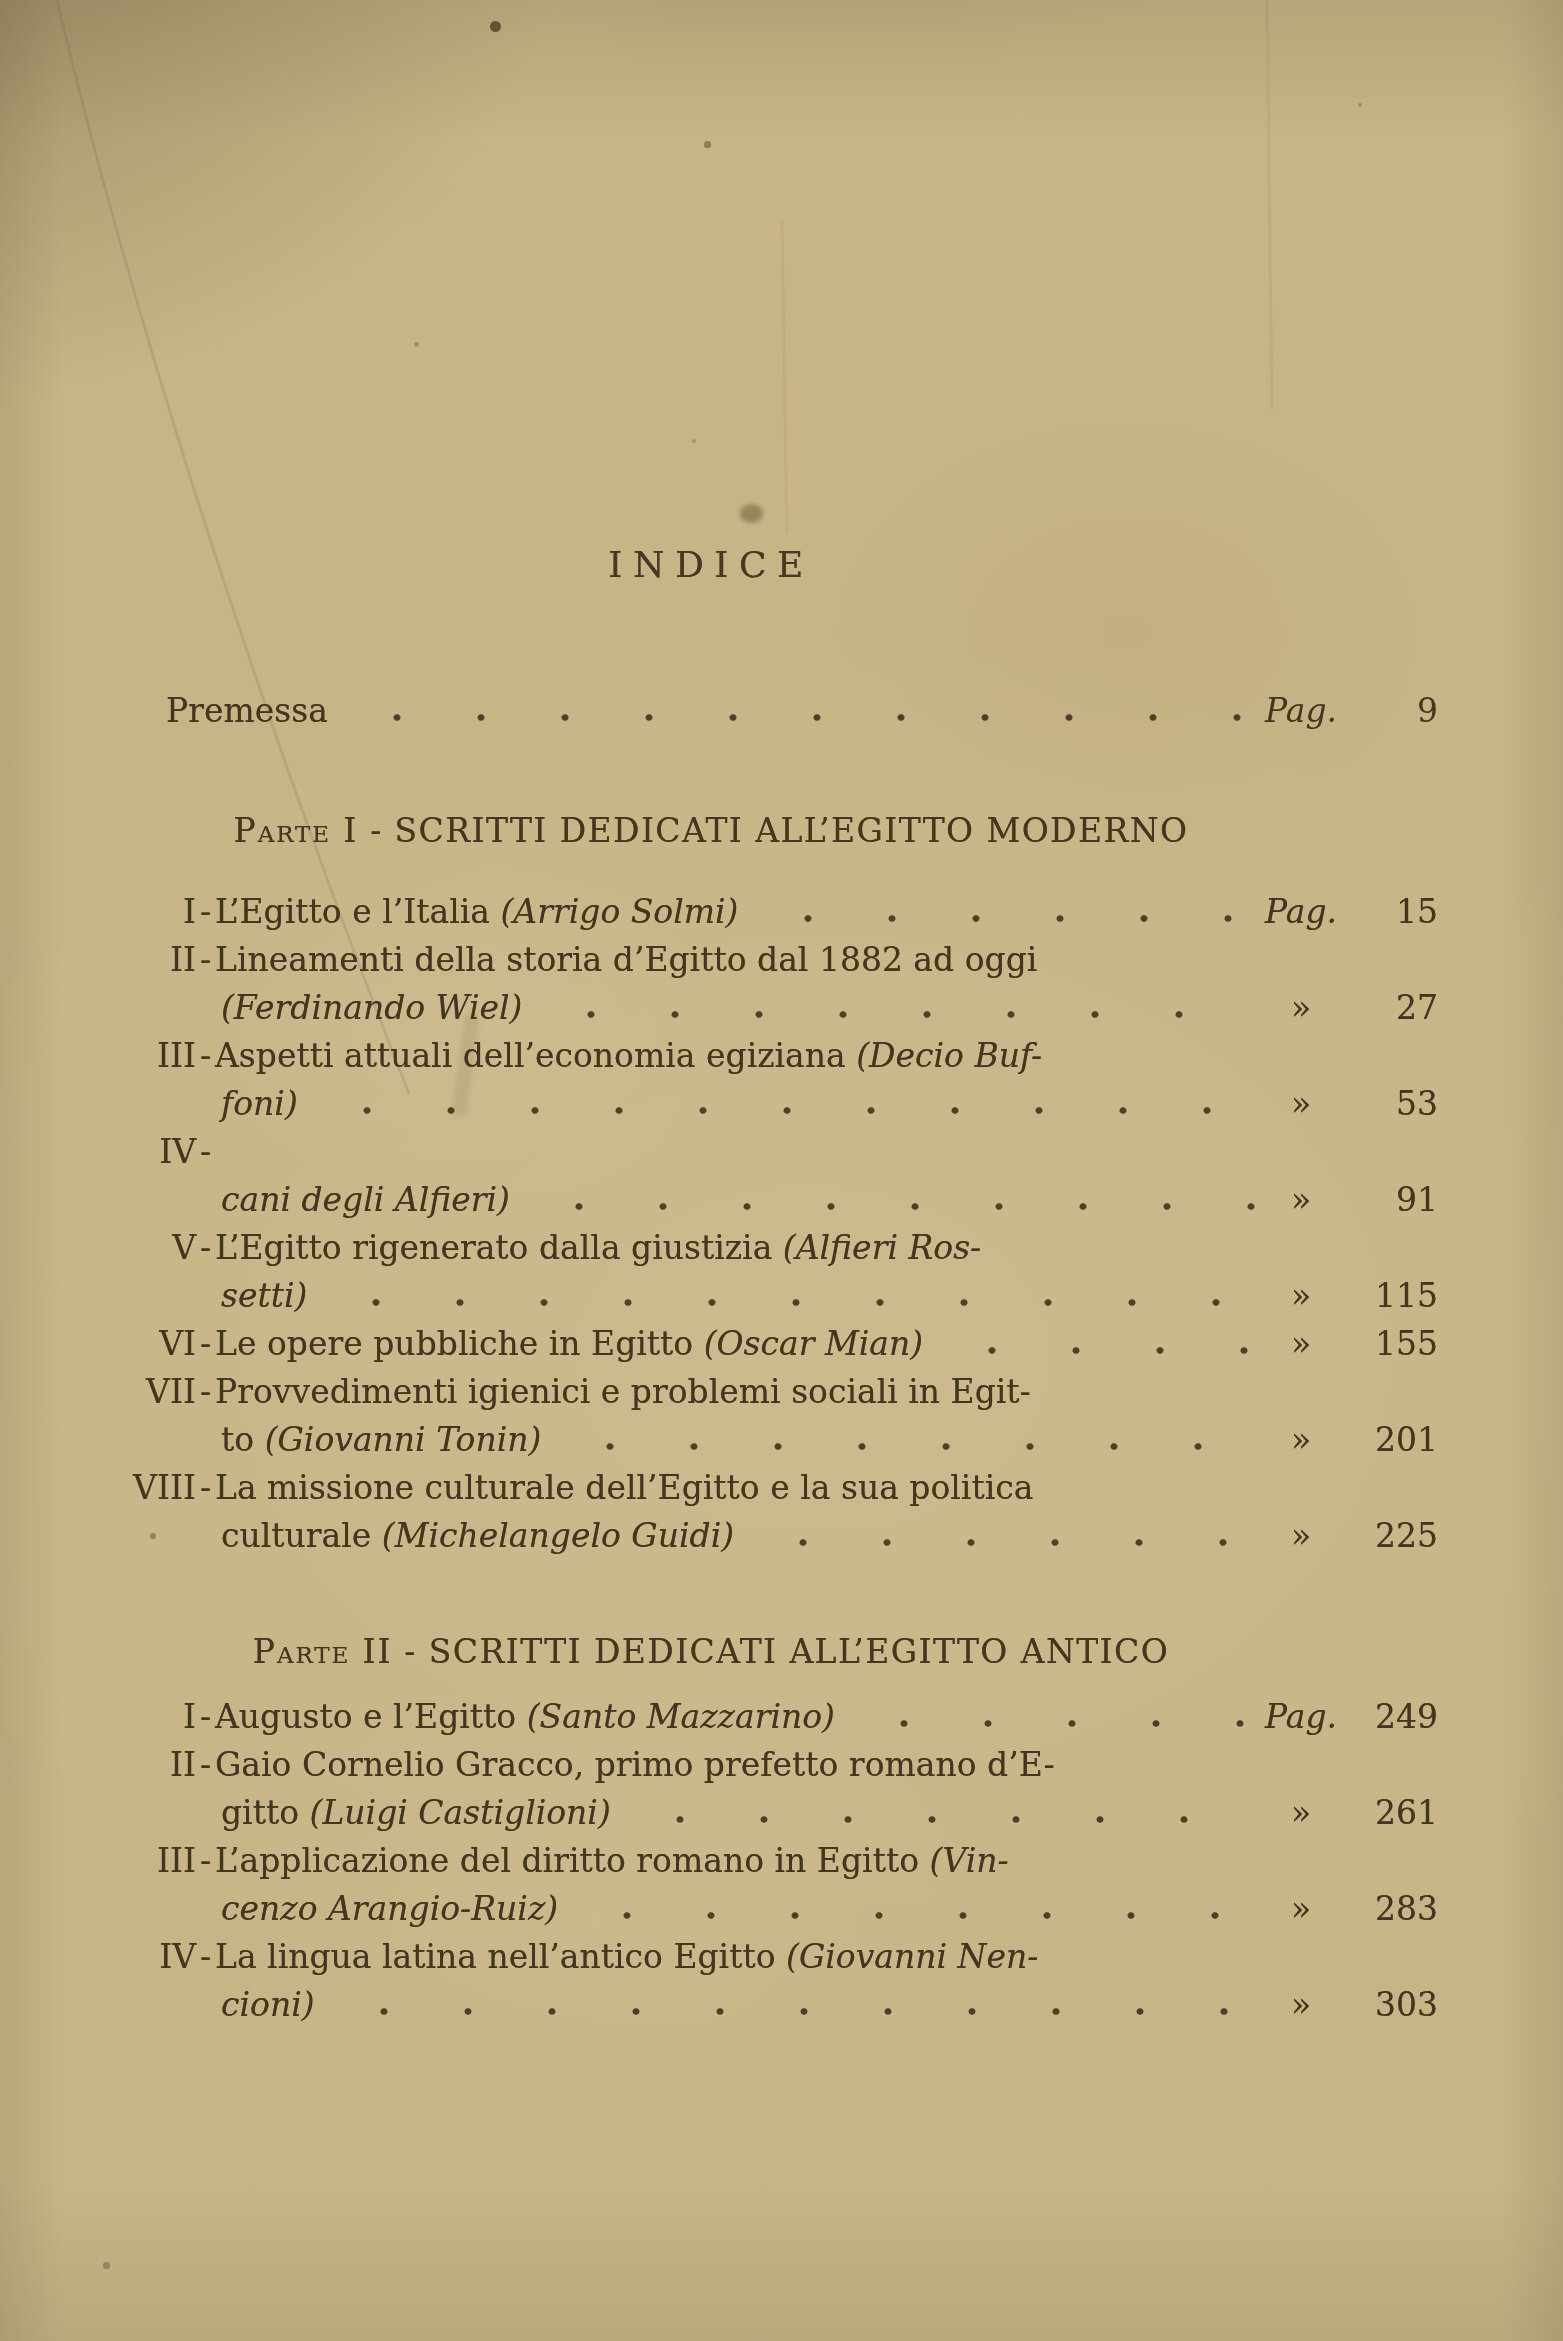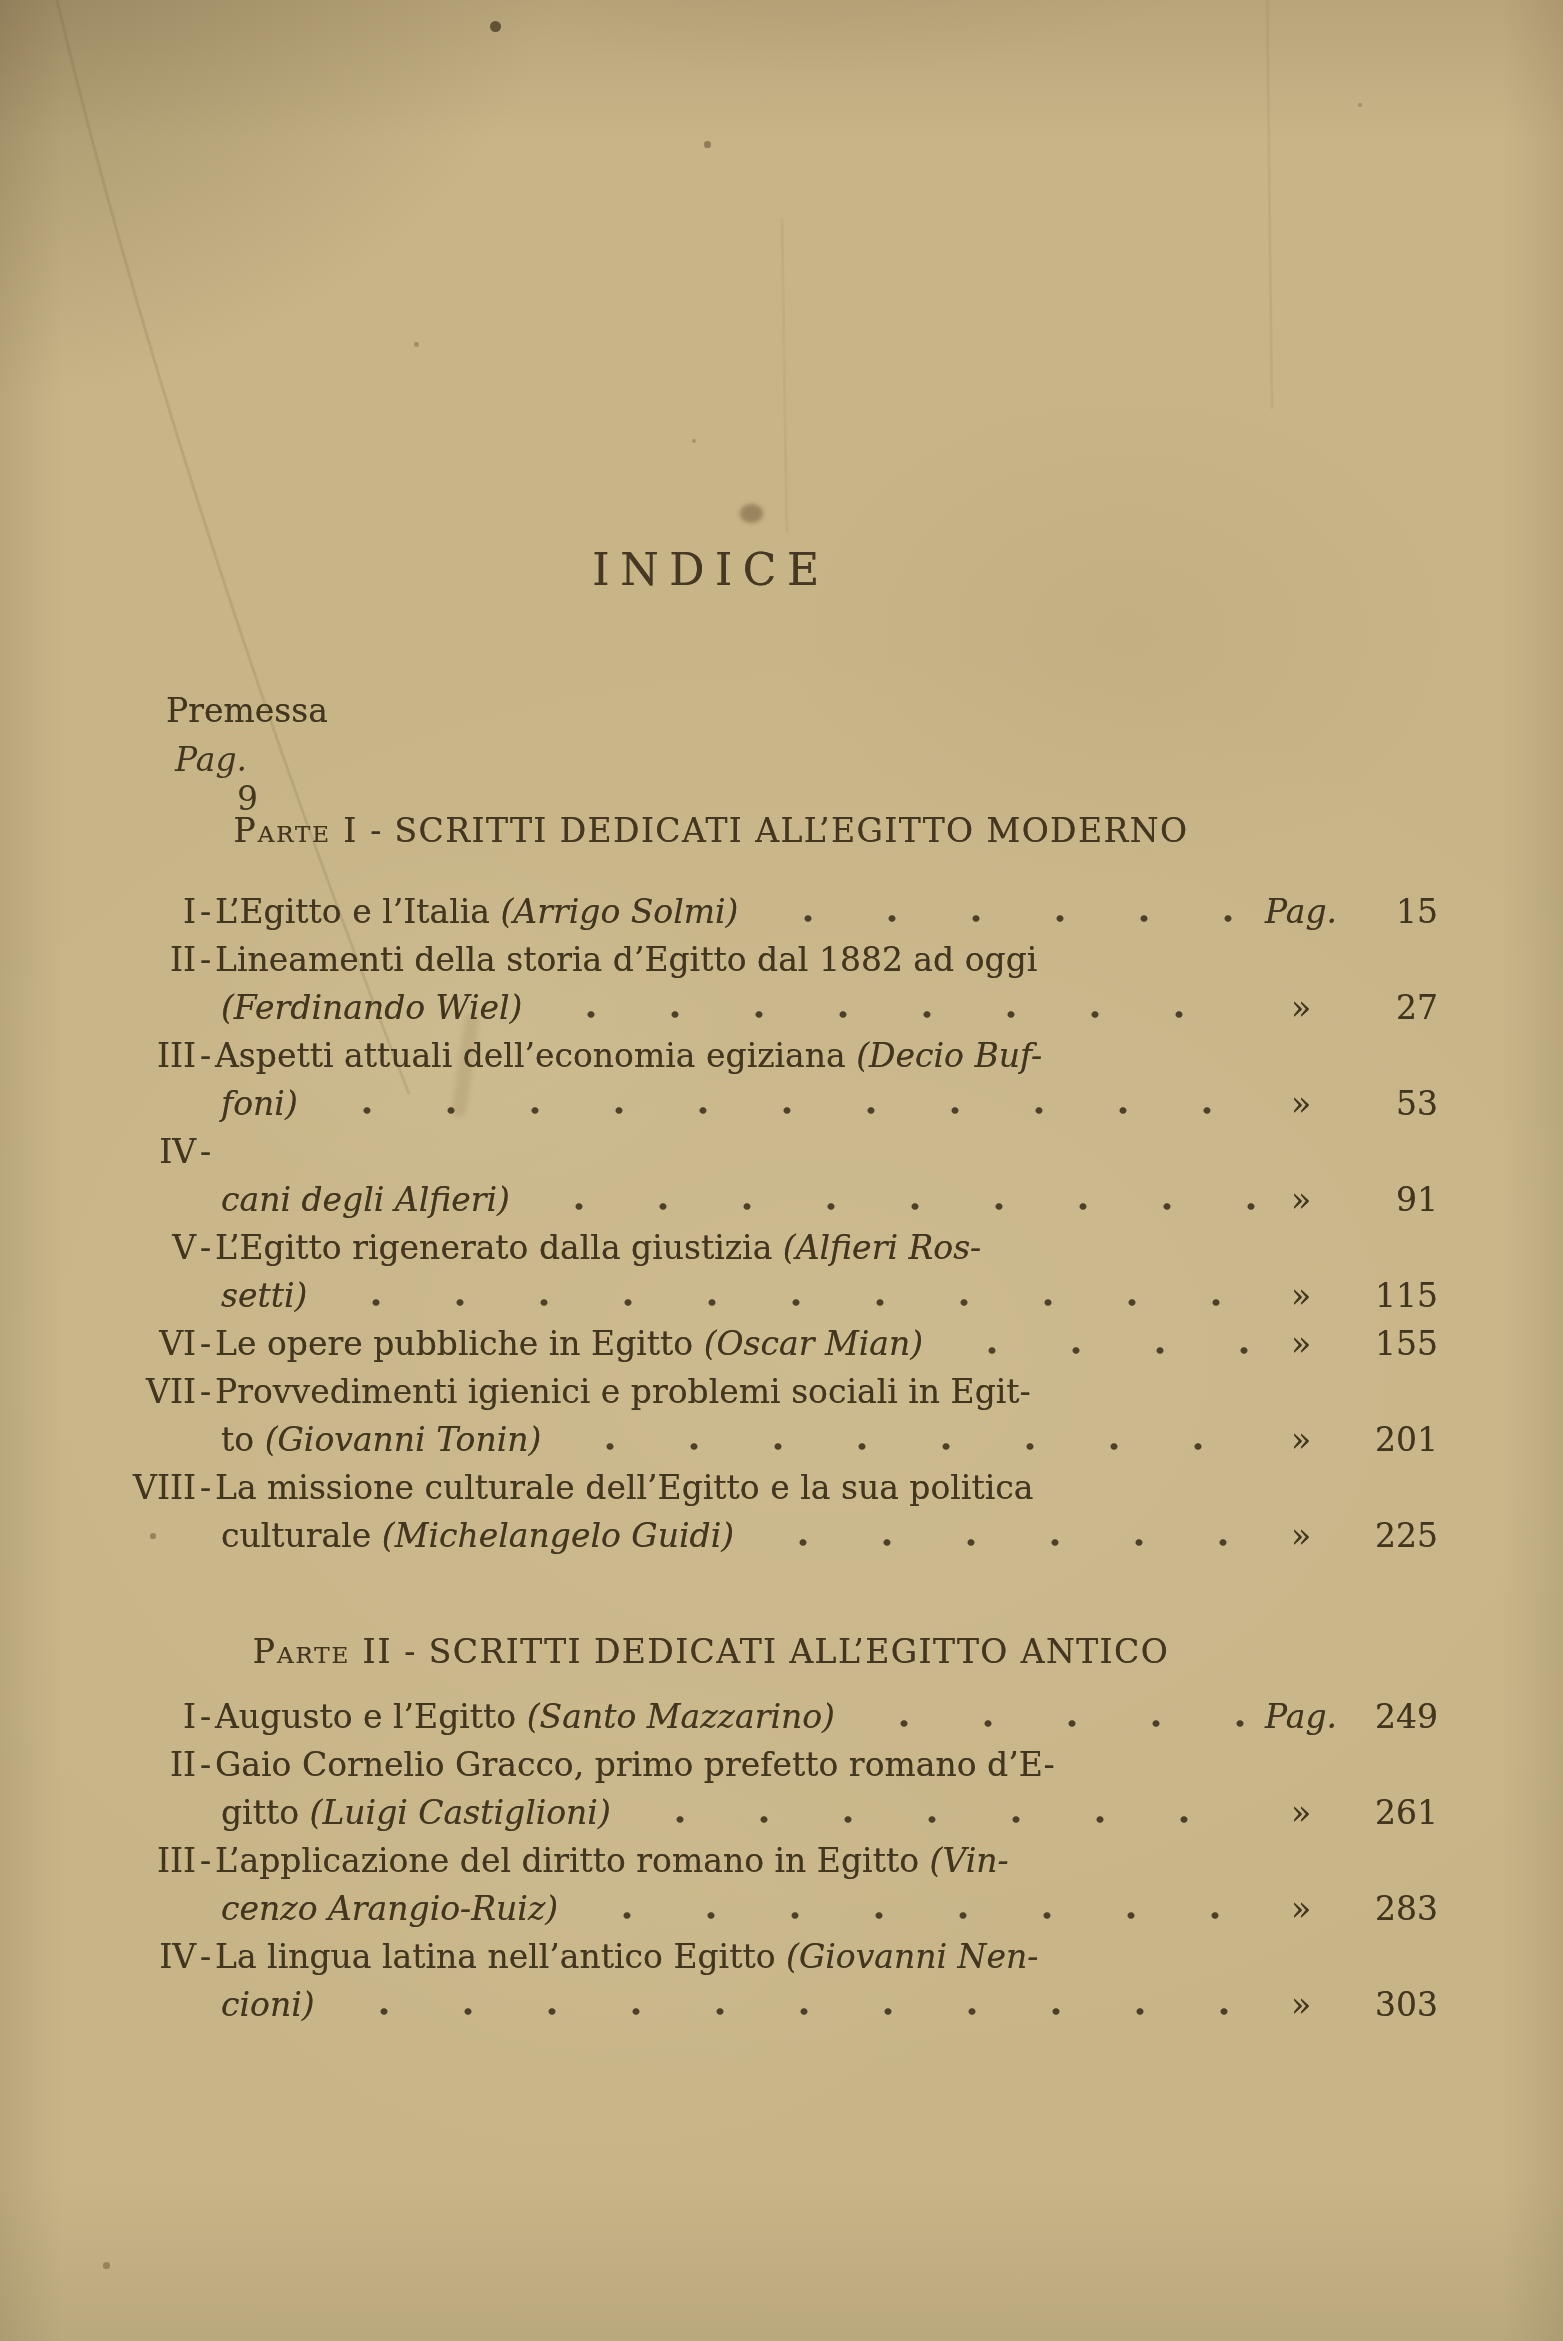--- a/index.html
+++ b/index.html
@@ -24,26 +24,26 @@
       radial-gradient(618px 399px at 38% 82%, rgba(255,248,220,.05), rgba(255,248,220,0) 70%),
       linear-gradient(90deg, rgba(80,60,35,.12) 0%, rgba(80,60,35,0) 4%, rgba(80,60,35,0) 96%, rgba(80,60,35,.12) 100%),
       linear-gradient(180deg, rgba(80,60,35,.13) 0%, rgba(80,60,35,0) 6%, rgba(80,60,35,0) 93%, rgba(60,45,25,.09) 100%);
   }
   .creases{position:absolute;inset:0;pointer-events:none;}
   .spot{position:absolute;border-radius:50%;}
   .stain{position:absolute;border-radius:11.4px;}
 
   .title{
     position:absolute;top:544px;left:214px;width:994px;margin:0;
-    text-align:center;font-size:44px;font-weight:normal;
+    text-align:center;font-size:36px;font-weight:normal;
     letter-spacing:10.5px;color:#473823;
     text-shadow:0 0 0.6px rgba(62,48,25,.75);
   }
   .row{display:flex;align-items:baseline;font-size:33px;}
-  .premessa{position:absolute;top:691px;left:166px;right:126px;flex-direction:column;}
+  .premessa{position:absolute;top:691px;left:166px;right:126px;}
   .it{font-style:italic;}
   .mark{width:90px;text-align:center;flex:0 0 auto;}
   .pnum{width:92px;text-align:right;flex:0 0 auto;}
   .leader{
     flex:1 1 auto;min-width:32px;height:9.5px;align-self:baseline;
     background-image:radial-gradient(circle, rgba(67,54,31,.92) 2.9px, rgba(67,54,31,0) 4px);
     background-size:84px 9.5px;background-repeat:repeat-x;background-position:27px 0;
   }
   #toc-parts{position:absolute;top:809px;left:128px;right:126px;}
   .part-heading{

